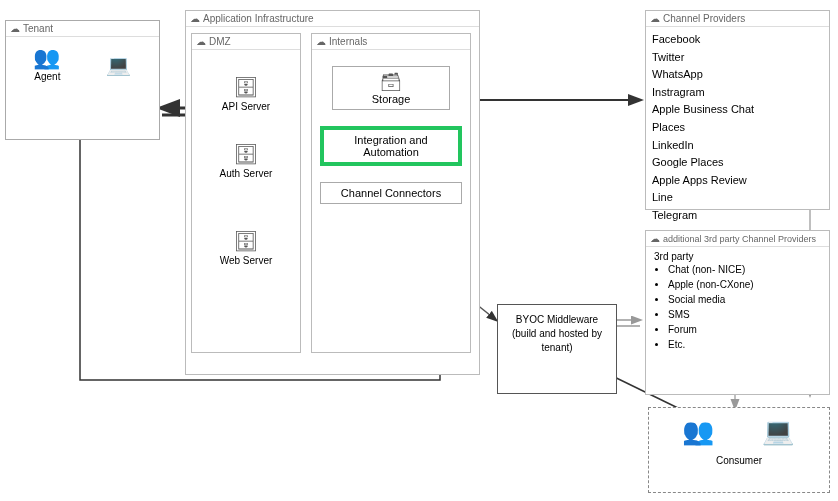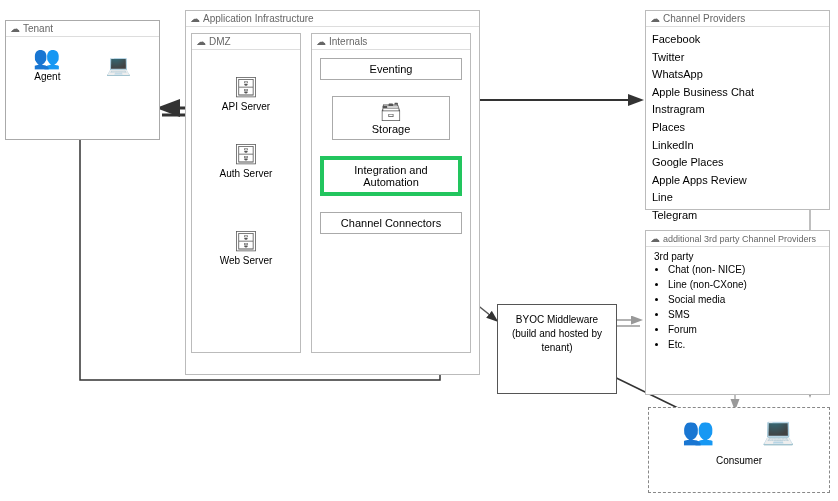--- a/index.html
+++ b/index.html
@@ -186,23 +186,20 @@
         <div class="node-label">Web Server</div>
       </div>
     </div>
 
     <div class="box" style="left:125px; top:22px; width:160px; height:320px; border:1px solid #bbb;">
       <div class="section-header">
         <span>☁</span>
         <span>Internals</span>
       </div>
 
-      <div style="border:1px solid #aaa; margin:8px 8px 6px 8px; padding:4px 8px; text-align:center;">
-        <span>Eventing</span>
-      </div>
 
       <div style="border:1px solid #aaa; margin:16px 20px 6px 20px; padding:4px 8px; text-align:center;">
         <div style="font-size:18px; color:#555;">🗃</div>
         <span>Storage</span>
       </div>
 
       <div style="border:4px solid #22c55e; margin:16px 8px 6px 8px; padding:4px 8px; text-align:center;">
         <span>Integration and Automation</span>
       </div>
 
@@ -214,41 +211,41 @@
 
   <div class="box" style="left:645px; top:10px; width:185px; height:200px; border:1px solid #bbb;">
     <div class="section-header">
       <span>☁</span>
       <span>Channel Providers</span>
     </div>
     <div class="channel-list">
       <div>Facebook</div>
       <div>Twitter</div>
       <div>WhatsApp</div>
+      <div>Instragram</div>
       <div>Apple Business Chat</div>
-      <div>Instragram</div>
       <div>Places</div>
       <div>LinkedIn</div>
       <div>Google Places</div>
       <div>Apple Apps Review</div>
       <div>Line</div>
       <div>Telegram</div>
     </div>
   </div>
 
   <div class="box" style="left:645px; top:230px; width:185px; height:165px; border:1px solid #bbb;">
     <div class="section-header">
       <span>☁</span>
       <span style="font-size:9px;">additional 3rd party Channel Providers</span>
     </div>
     <div style="padding:4px 8px;">
       <div style="font-size:10px; margin-bottom:0;">3rd party</div>
       <ul class="bullet-list">
         <li>Chat (non- NICE)</li>
-        <li>Line (non-CXone)</li>
+        <li>Apple (non-CXone)</li>
         <li>Social media</li>
         <li>SMS</li>
         <li>Forum</li>
         <li>Etc.</li>
       </ul>
     </div>
   </div>
 
   <div class="box" style="left:497px; top:304px; width:120px; height:90px; border:1px solid #555; text-align:center; padding:8px 6px;">
     <span style="font-size:10px; line-height:1.4;">BYOC Middleware (build and hosted by tenant)</span>

